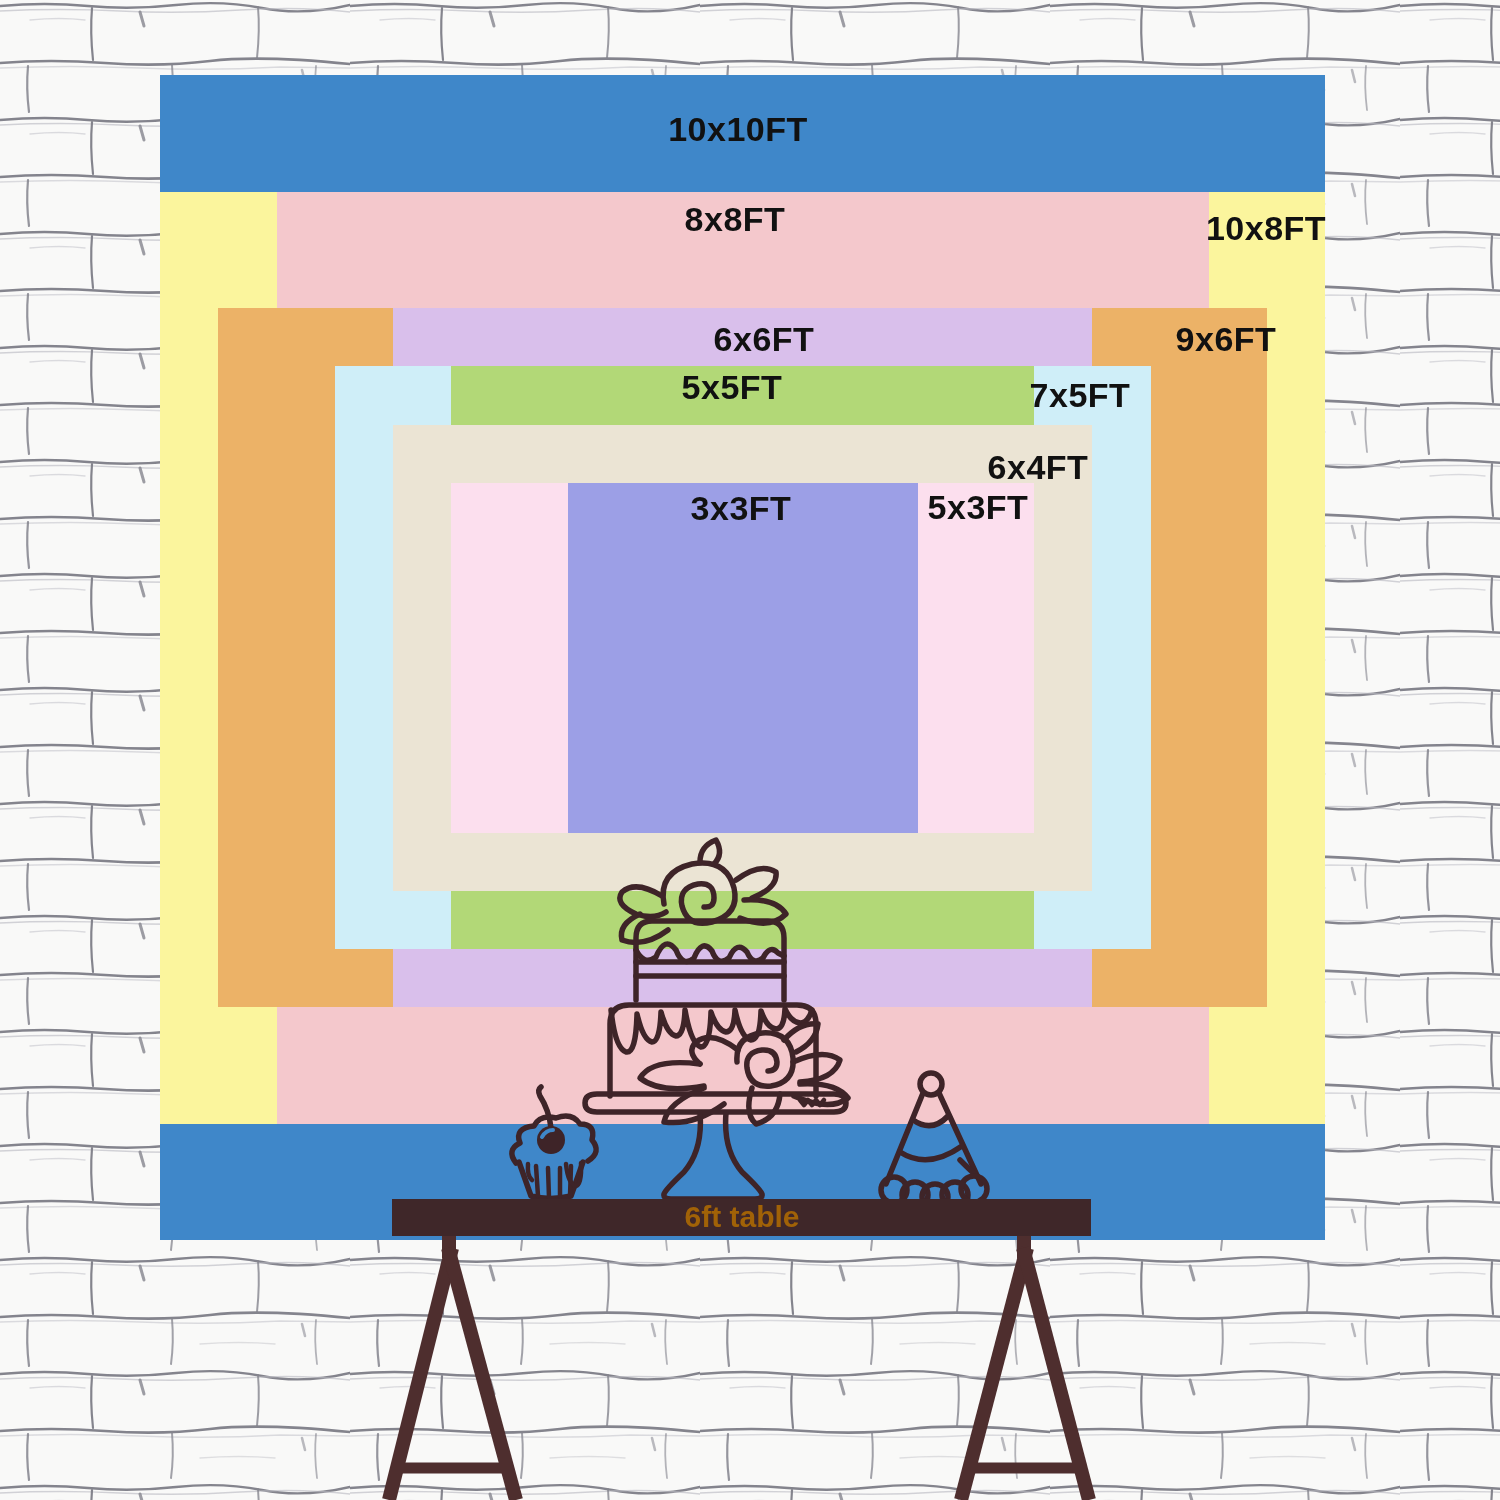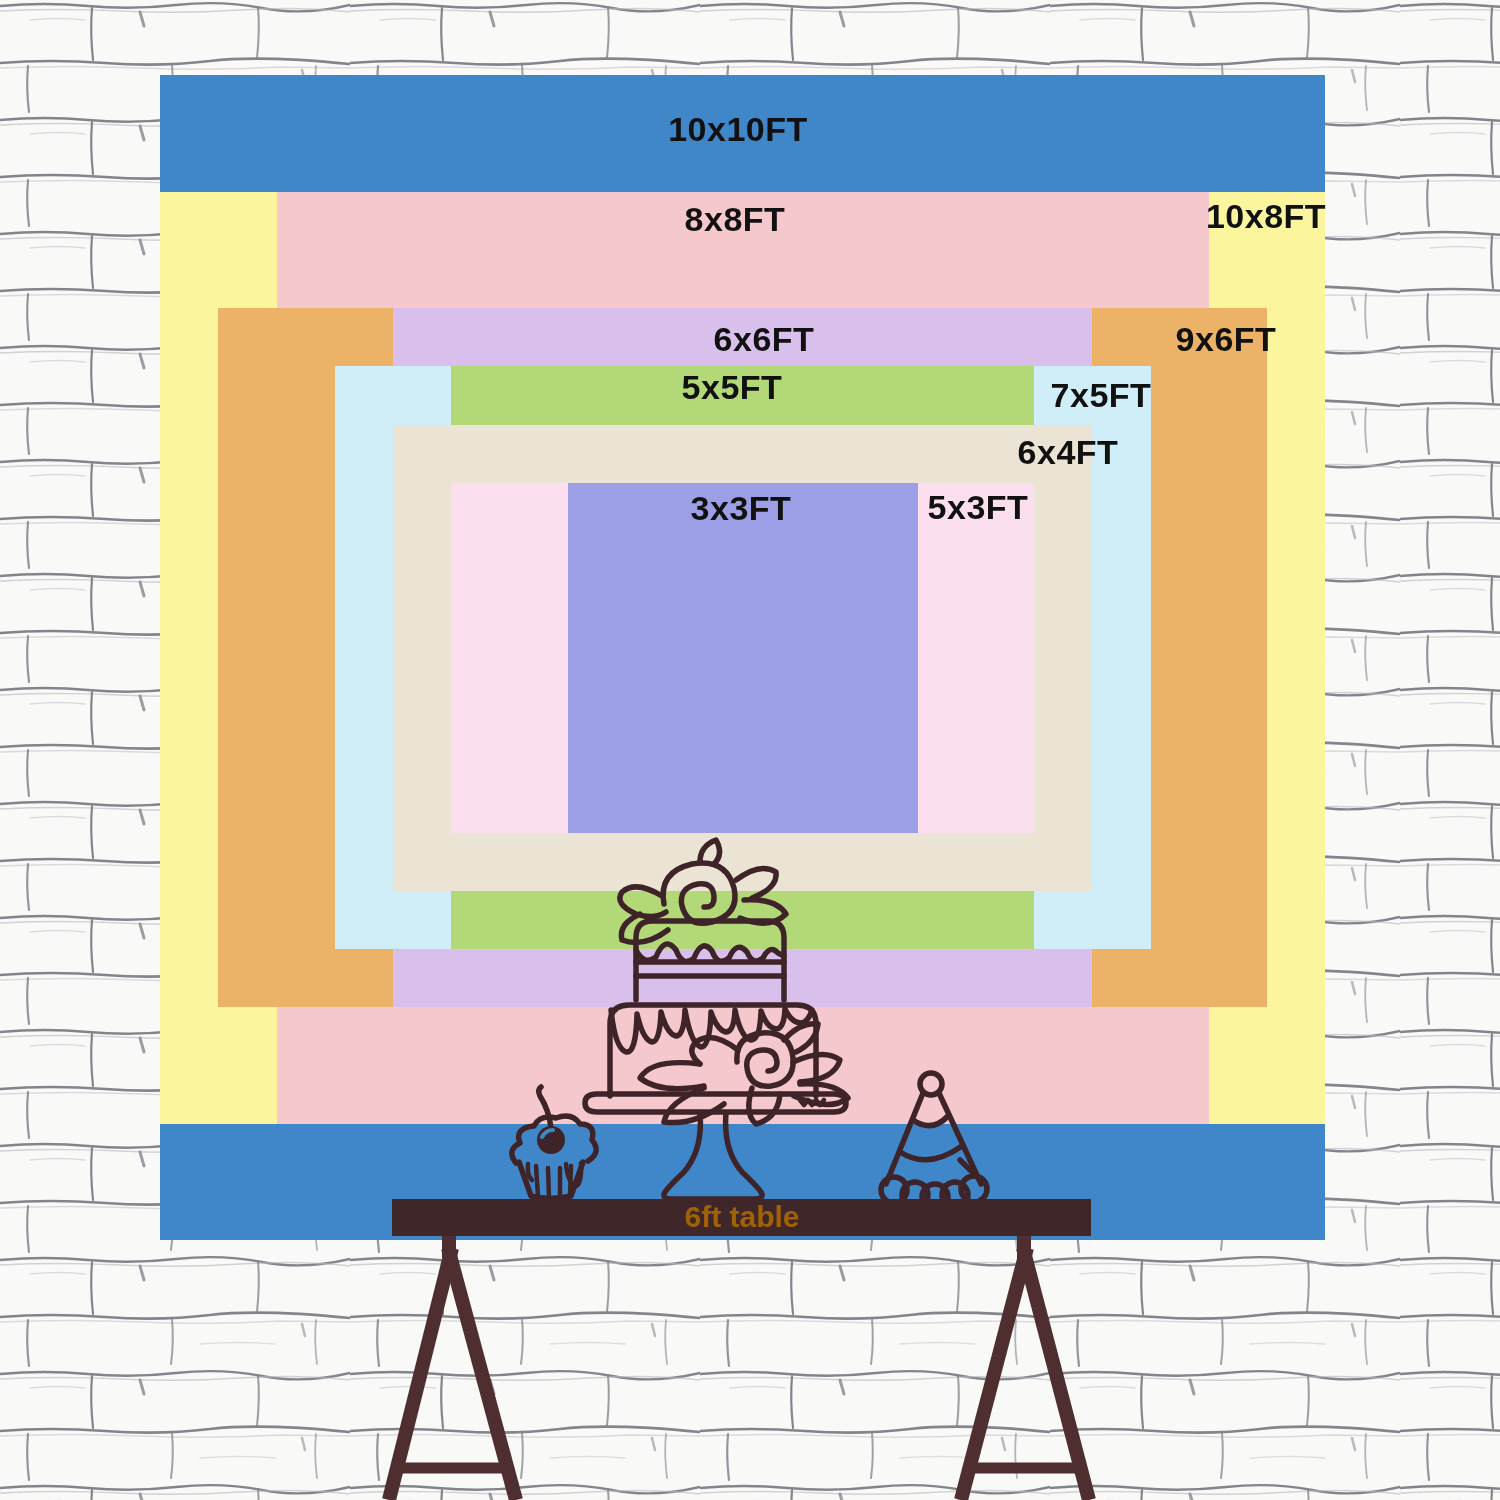--- a/index.html
+++ b/index.html
@@ -15,26 +15,26 @@
   .r-6x6  {left:233px;top:233px;width:699px;height:699px;background:var(--size-6x6);}
   .r-7x5  {left:175px;top:291px;width:816px;height:583px;background:var(--size-7x5);}
   .r-5x5  {left:291px;top:291px;width:583px;height:583px;background:var(--size-5x5);}
   .r-6x4  {left:233px;top:350px;width:699px;height:466px;background:var(--size-6x4);}
   .r-5x3  {left:291px;top:408px;width:583px;height:350px;background:var(--size-5x3);}
   .r-3x3  {left:408px;top:408px;width:350px;height:350px;background:var(--size-3x3);}
   .size-label{position:absolute;transform:translate(-50%,-50%);white-space:nowrap;
               font-size:34px;font-weight:600;color:var(--label-text);letter-spacing:.5px;}
   .l-10x10{left:578px;top:54px;}
   .l-8x8  {left:575px;top:144px;}
-  .l-10x8 {left:1106px;top:141px;}
+  .l-10x8 {left:1106px;top:153px;}
   .l-6x6  {left:604px;top:264px;}
   .l-9x6  {left:1054px;top:264px;margin-left:12px;}
   .l-5x5  {left:572px;top:312px;text-align:center;}
-  .l-7x5  {left:941px;top:320px;}
-  .l-6x4  {left:878px;top:377px;margin-left:30px;}
+  .l-7x5  {left:920px;top:320px;}
+  .l-6x4  {left:878px;top:392px;}
   .l-3x3  {left:581px;top:433px;text-align:right;}
   .l-5x3  {left:818px;top:432px;}
   .illus-svg{position:absolute;left:0;top:0;width:1500px;height:1500px;pointer-events:none;}
   .line{stroke:var(--line-art);stroke-width:5.5;fill:none;stroke-linecap:round;stroke-linejoin:round;}
   .line-thin{stroke:var(--line-art);stroke-width:4.5;fill:none;stroke-linecap:round;stroke-linejoin:round;}
   .fill-dark{fill:var(--line-art);stroke:none;}
   .gleam{stroke:var(--size-10x10);stroke-width:4;fill:none;stroke-linecap:round;}
   .bar{fill:var(--table-wood);}
   .leg{stroke:var(--leg-wood);stroke-width:14;fill:none;stroke-linecap:butt;}
   .crossbar{stroke:var(--leg-wood);stroke-width:11;fill:none;}

